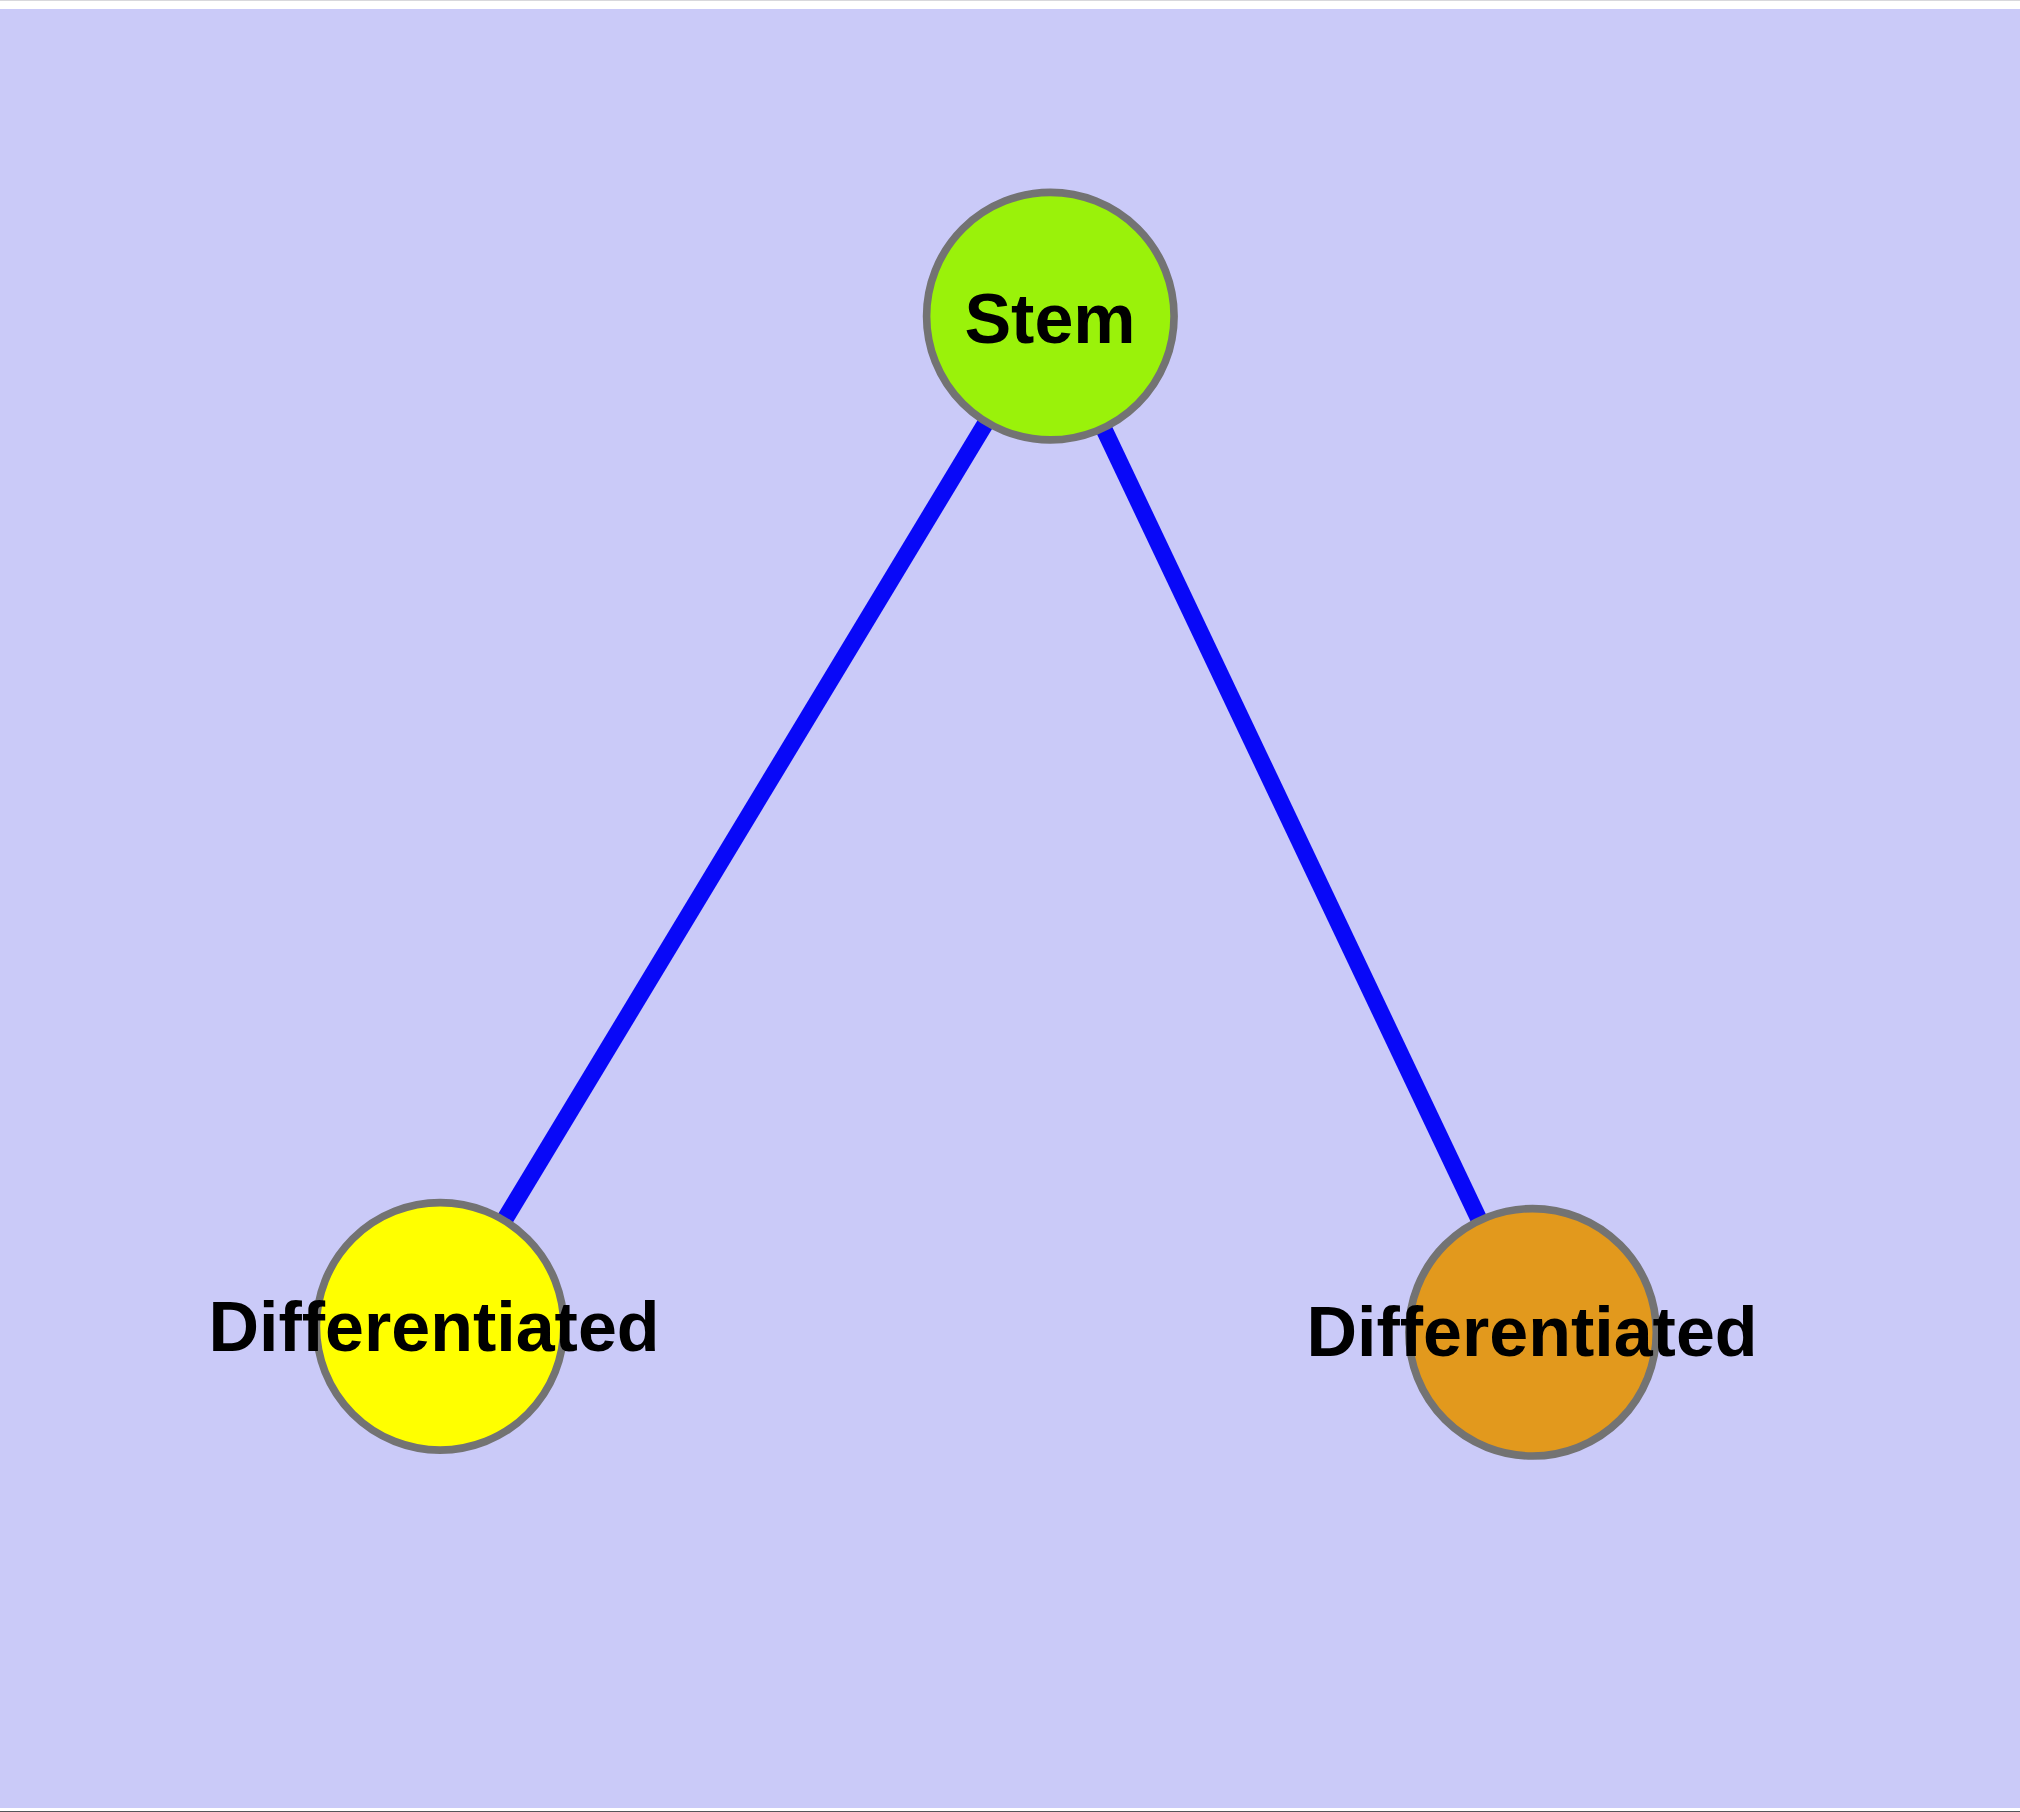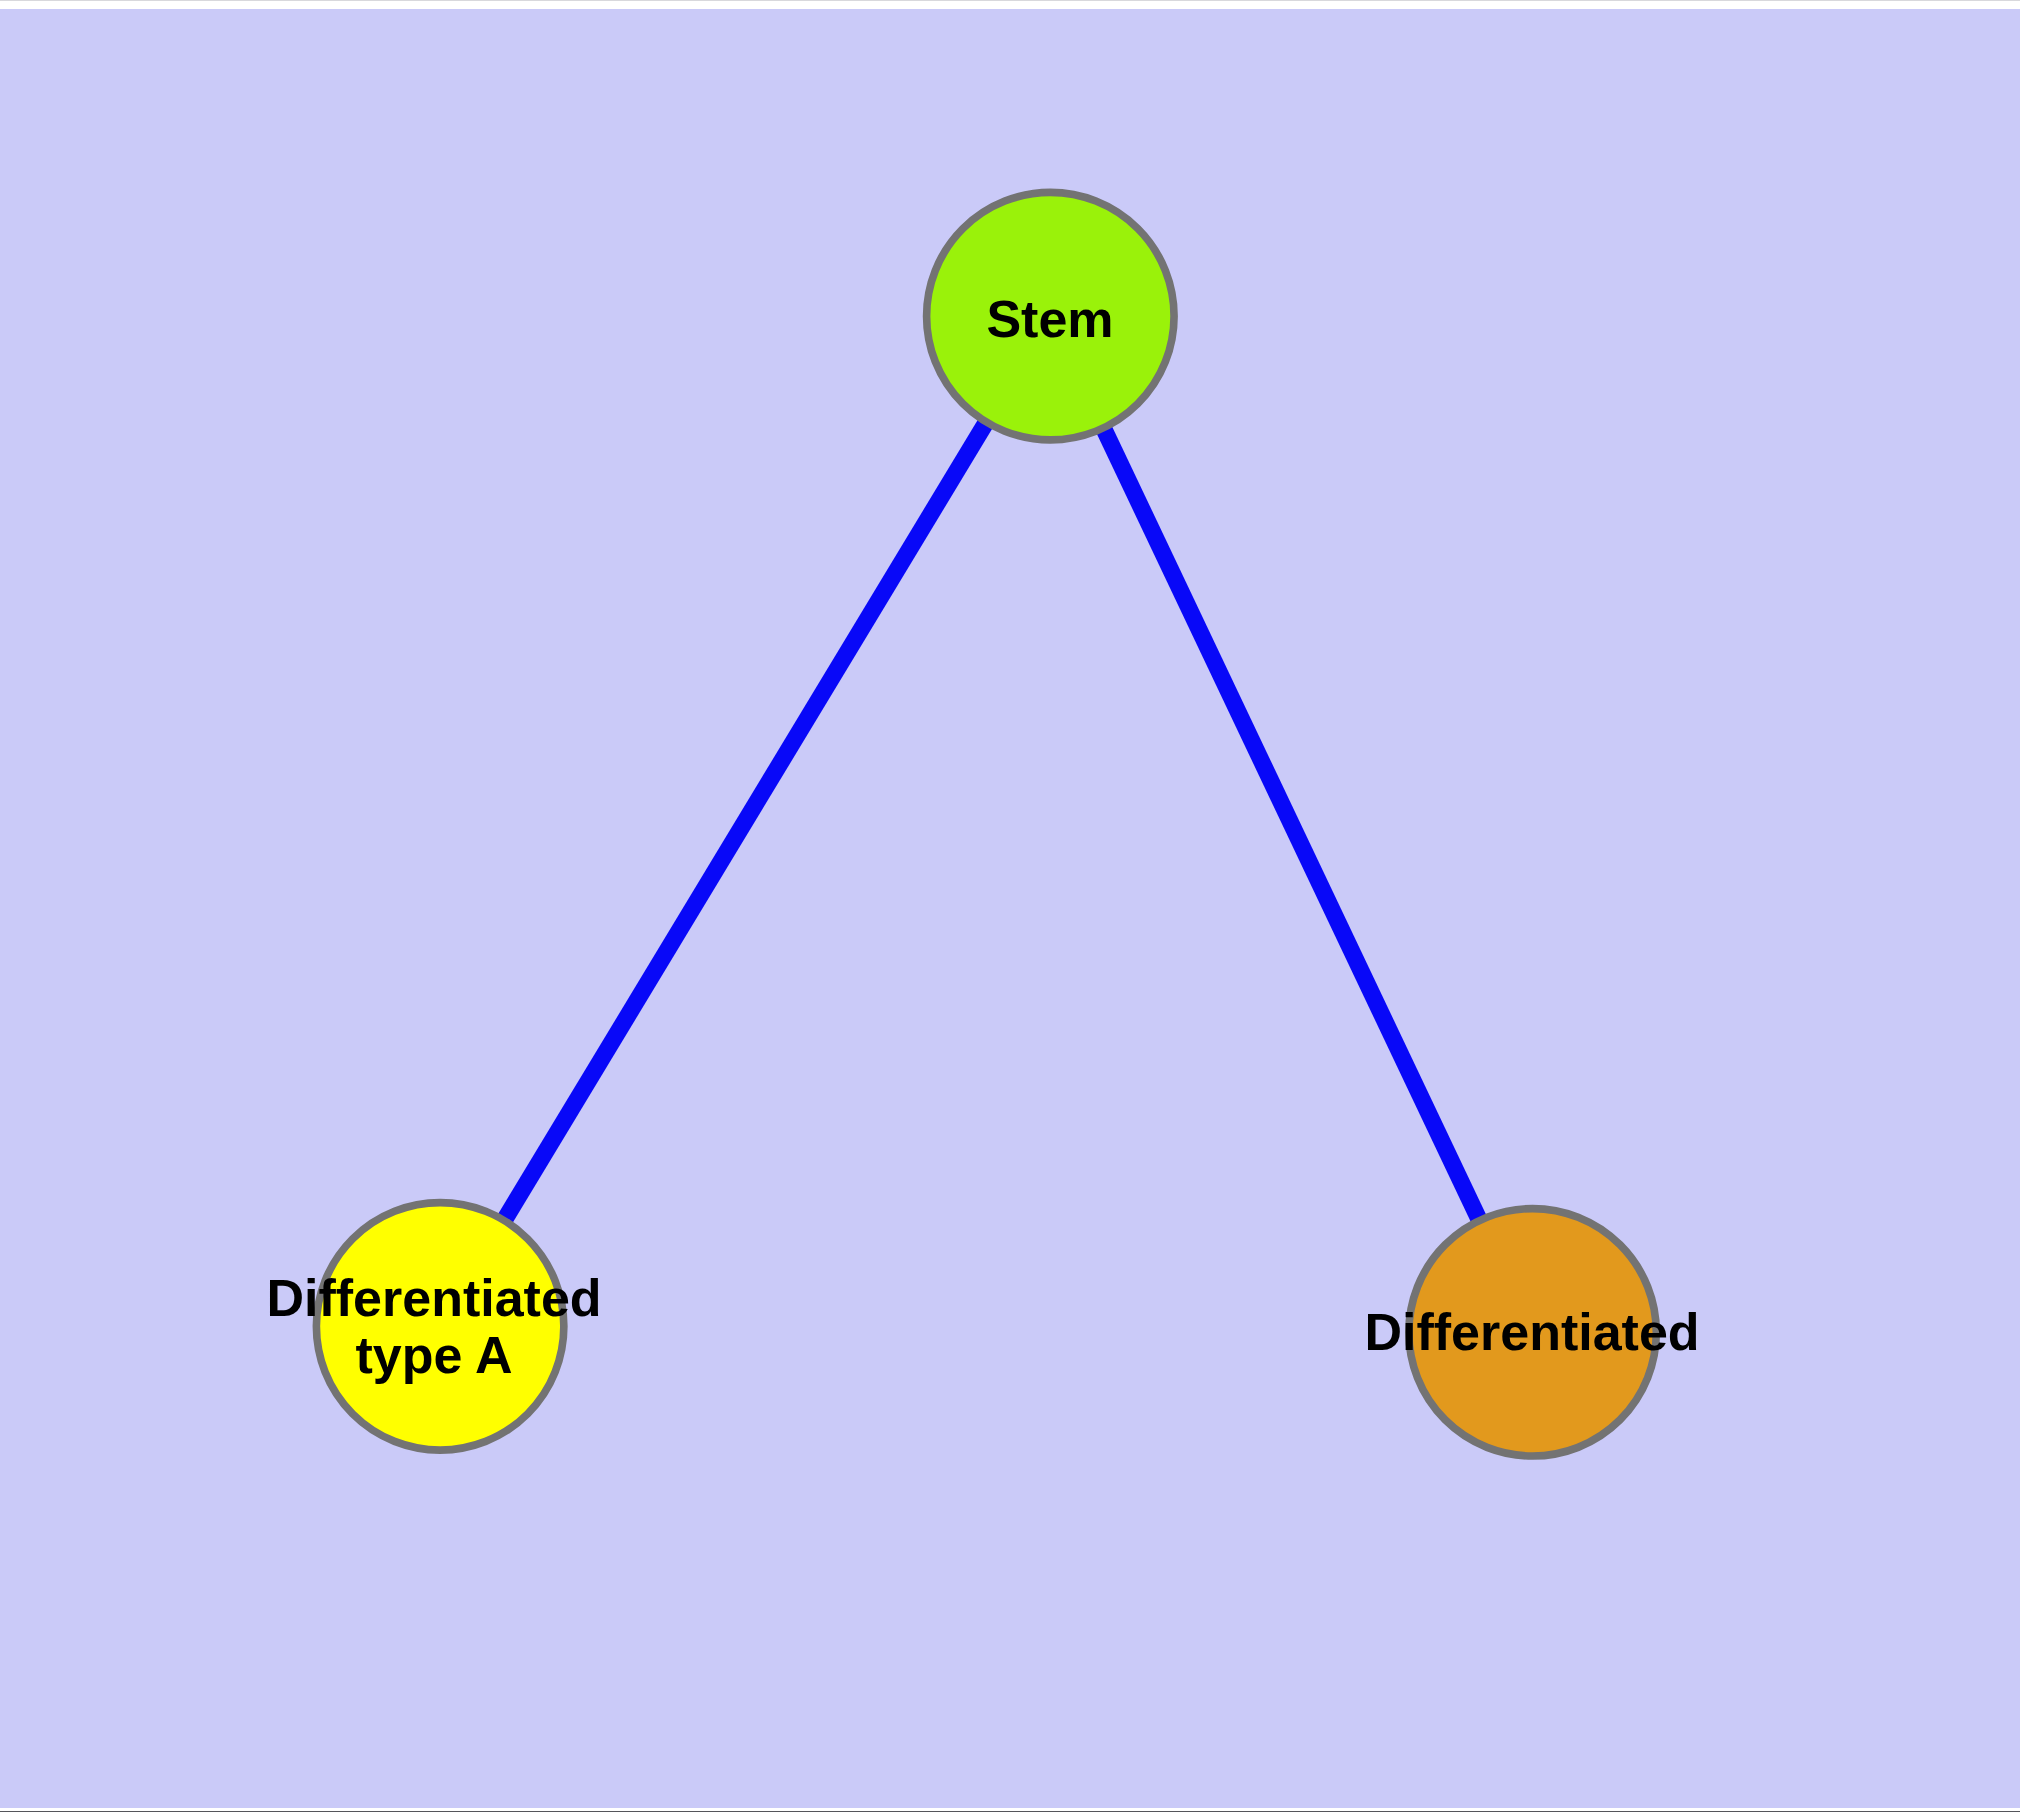--- a/index.html
+++ b/index.html
@@ -41,21 +41,21 @@
   .graph-edge {
     stroke-width: 20px;
     stroke-linecap: butt;
   }
   .node-label {
     position: absolute;
     transform: translate(-50%, -50%);
     text-align: center;
     color: #000000;
     font-weight: bold;
-    font-size: 52px;
+    font-size: 70px;
     line-height: 1.09;
     white-space: nowrap;
   }
   .node-label .line { display: block; }
   #label-stem   { left: 1050px; top: 319px; }
   #label-type-a { left: 434px;  top: 1327px; }
   #label-type-b { left: 1532px; top: 1332px; }
 </style>
 </head>
 <body>
@@ -71,21 +71,20 @@
   <circle class="node-circle" cx="519" cy="1565" r="146" fill="#FFFF00"></circle>
   <circle class="node-circle" cx="1808" cy="1572" r="146" fill="#E2991D"></circle>
 </svg>
 
 <div class="node-label" id="label-stem">
   <span class="line">Stem</span>
 </div>
 
 <div class="node-label" id="label-type-a">
   <span class="line">Differentiated</span>
-  <span class="line">type A</span>
 </div>
 
 <div class="node-label" id="label-type-b">
   <span class="line">Differentiated</span>
 </div>
 
 <div class="edge-strip-bottom"></div>
 
 
 </body></html>

